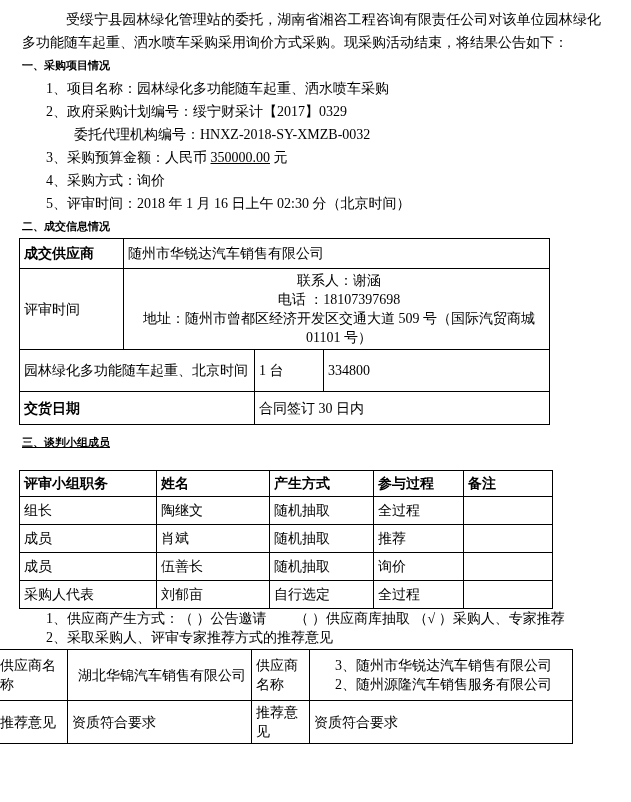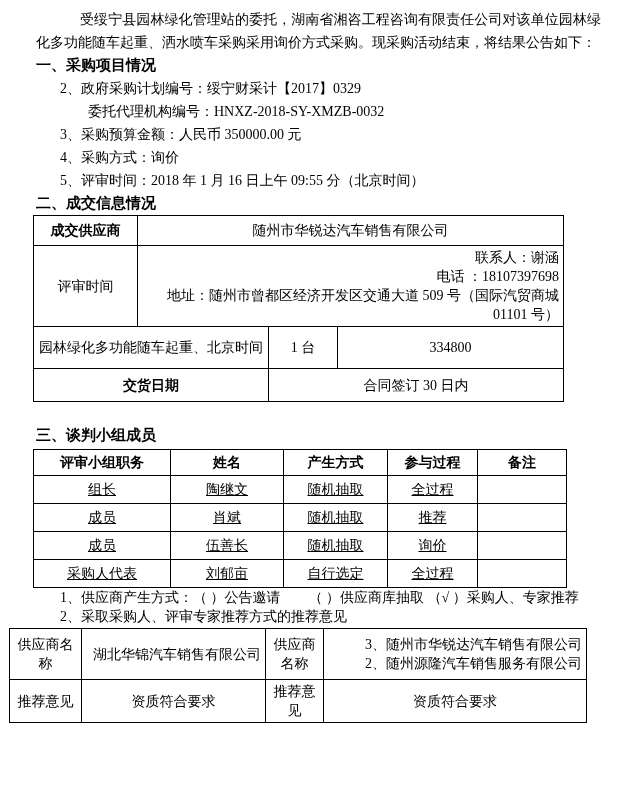--- a/index.html
+++ b/index.html
@@ -8,85 +8,86 @@
     padding: 0;
     background: #ffffff;
     color: #000000;
     font-family: "Liberation Serif", "DejaVu Serif", serif;
   }
   .page {
     width: 631px;
     height: 802px;
     overflow: hidden;
     background: #ffffff;
-    padding: 8px 30px 0 36px;
+    padding: 8px 30px 0 22px;
     font-size: 14px;
     line-height: 23px;
   }
   .intro {
     margin: 0;
     text-indent: 44px;
     text-align: justify;
   }
   .sec-heading {
     margin: 0;
     font-weight: bold;
-    font-size: 15px;
+    font-size: 11px;
   }
   .item {
     margin: 0 0 0 24px;
   }
   .item-sub {
     margin: 0 0 0 52px;
   }
-  .underline { }
+  .underline { text-decoration: underline; }
   table {
     border-collapse: collapse;
     table-layout: fixed;
     margin-left: -3px;
     line-height: 19px;
   }
   td {
     border: 1px solid #000;
-    text-align: center;
+    text-align: left;
     vertical-align: middle;
     padding: 2px 4px;
     overflow: hidden;
   }
   td.bold { font-weight: bold; }
-  td.left { text-align: right; padding-left: 9px; }
+  td.left { text-align: center; padding-left: 9px; }
   .t1 { width: 530px; }
-  .t2 { width: 533px; margin-top: 2px; }
+  .t2 { width: 533px; margin-top: 16px; }
   .t3 { width: 577px; margin-left: -27px; margin-top: 2px; }
   .t1 .r1 { height: 30px; }
   .t1 .r2 { height: 58px; }
   .t1 .r3 { height: 38px; }
   .t1 .r4 { height: 42px; }
   .t1 .r5 { height: 33px; }
   .t2 .rh { height: 26px; }
-  .t2 .rd { height: 28px; text-decoration: underline; }
+  .t2 .rd { height: 28px; }
   .t3 .rh { height: 24px; }
   .t3 .r2 { height: 51px; }
   .t3 .r3 { height: 43px; }
   .tight { line-height: 19px; }
-  .mt6 { margin-top: 22px; }
+  .mt6 { margin-top: 6px; text-decoration: underline; }
 </style>
 </head>
 <body>
 
 <div class="page">
 
   <p class="intro">受绥宁县园林绿化管理站的委托，湖南省湘咨工程咨询有限责任公司对该单位园林绿化多功能随车起重、洒水喷车采购采用询价方式采购。现采购活动结束，将结果公告如下：</p>
 
   <div class="sec-heading">一、采购项目情况</div>
+  <div class="item">1、项目名称：园林绿化多功能随车起重、洒水喷车采购</div>
   <div class="item">2、政府采购计划编号：绥宁财采计【2017】0329</div>
   <div class="item-sub">委托代理机构编号：HNXZ-2018-SY-XMZB-0032</div>
   <div class="item"><span>3、采购预算金额：人民币 </span><span class="underline">350000.00</span><span> 元</span></div>
   <div class="item">4、采购方式：询价</div>
-  <div class="item">5、评审时间：2018 年 1 月 16 日上午 09:55 分（北京时间）</div>
+  <div class="item">5、评审时间：2018 年 1 月 16 日上午 02:30 分（北京时间）</div>
 
   <div class="sec-heading">二、成交信息情况</div>
 
   <table class="t1">
     <colgroup>
         <col style="width:104px">
         <col style="width:131px">
         <col style="width:69px">
         <col style="width:226px">
       </colgroup>

